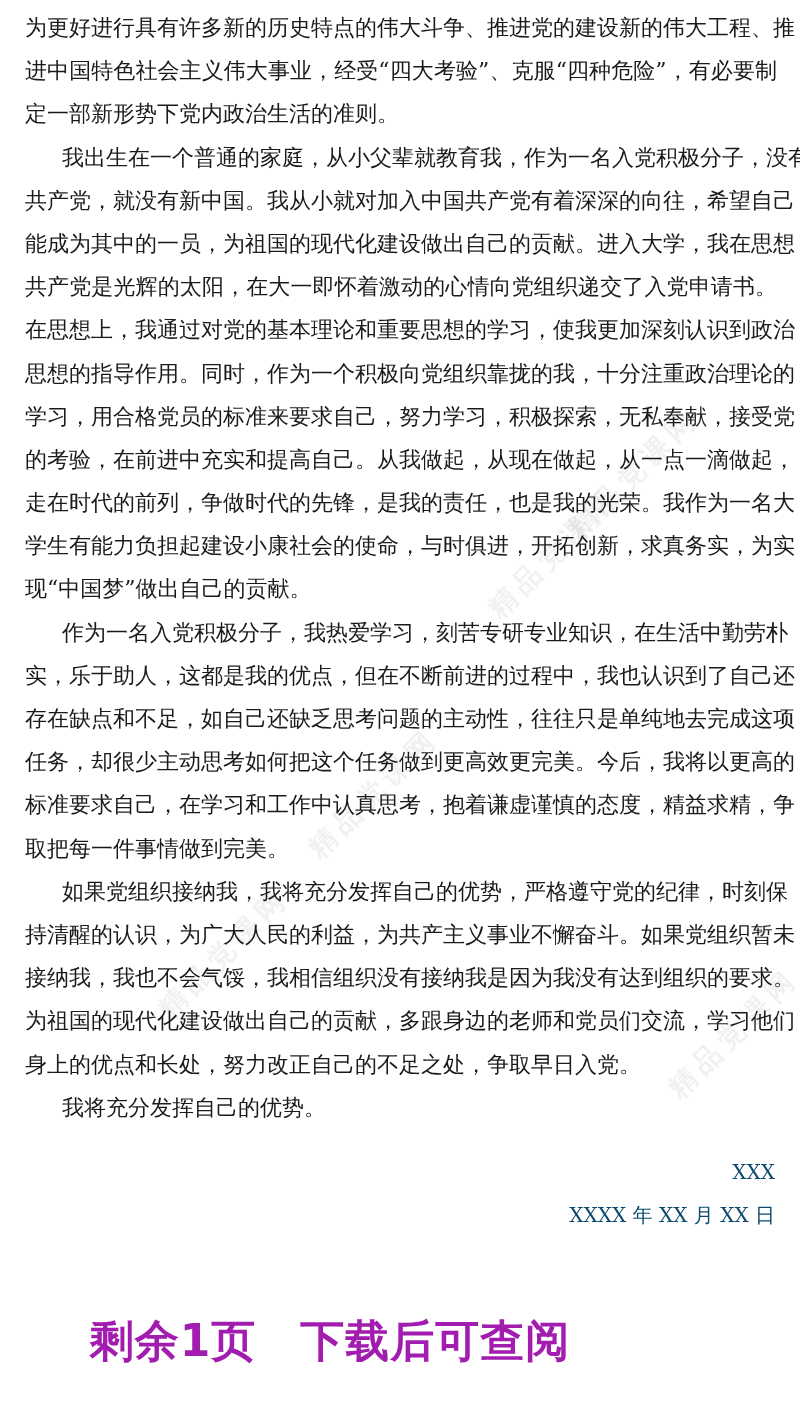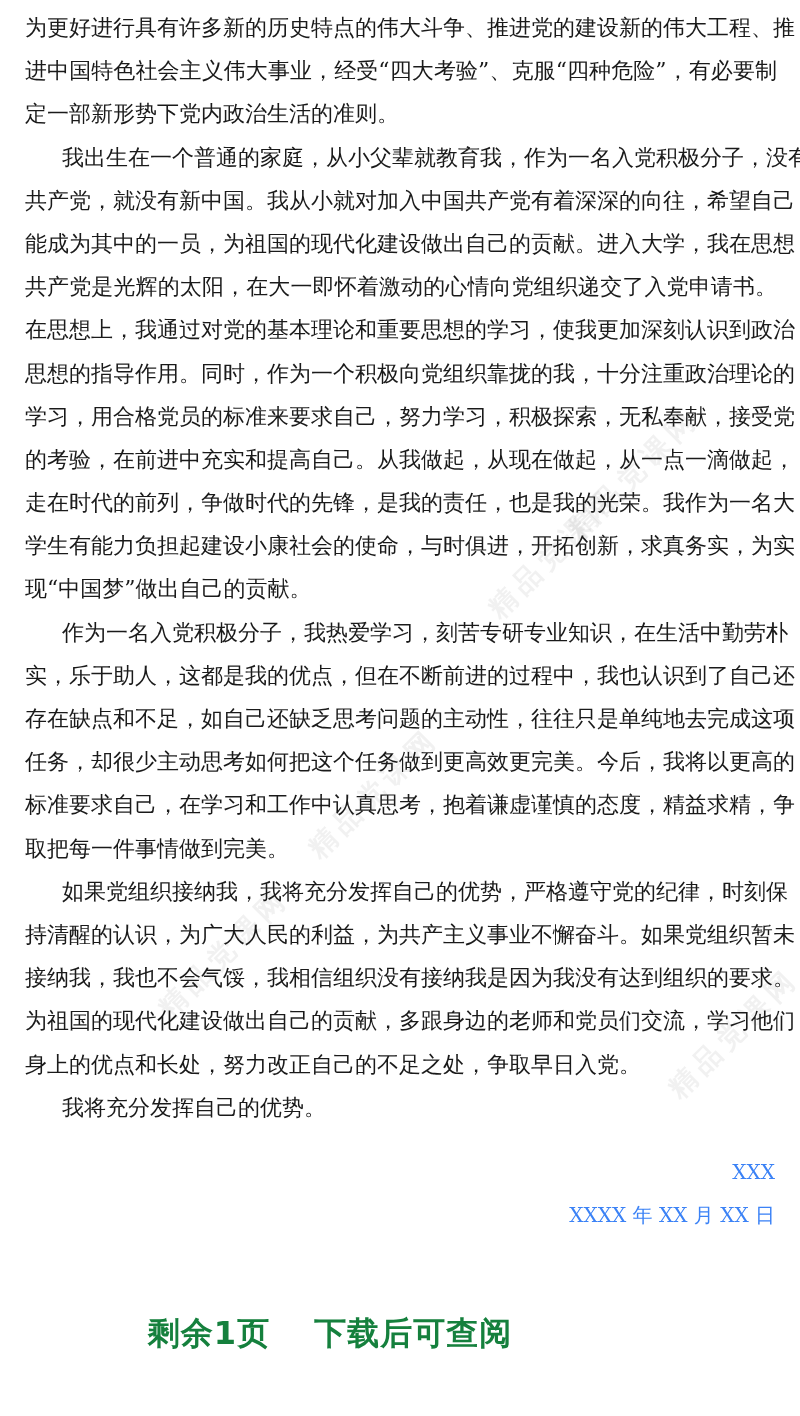--- a/index.html
+++ b/index.html
@@ -36,21 +36,21 @@
     .line.indent {
       padding-left: 37px;
     }
     .signature {
       position: absolute;
       right: 25px;
       top: 1151px;
       text-align: right;
       font-size: 20px;
       line-height: 43px;
-      color: #3b82f6;
+      color: #0c4a6e;
     }
     .sig-date {
       margin-top: 0px;
       margin-left: 12px;
     }
     .watermark {
       position: absolute;
       font-family: "DejaVu Sans", "Liberation Sans", sans-serif;
       font-size: 28px;
       font-weight: bold;
@@ -62,22 +62,22 @@
       pointer-events: none;
     }
     .footer-banner {
       position: absolute;
       left: 0;
       top: 1312px;
       width: 660px;
       text-align: center;
       font-family: "DejaVu Sans", "Liberation Sans", sans-serif;
       font-weight: bold;
-      font-size: 32px;
-      color: #15803d;
+      font-size: 44px;
+      color: #a21caf;
       letter-spacing: 1px;
     }
     .footer-banner .gap {
       display: inline-block;
       width: 44px;
     }
   </style>
 </head>
 <body>
 

